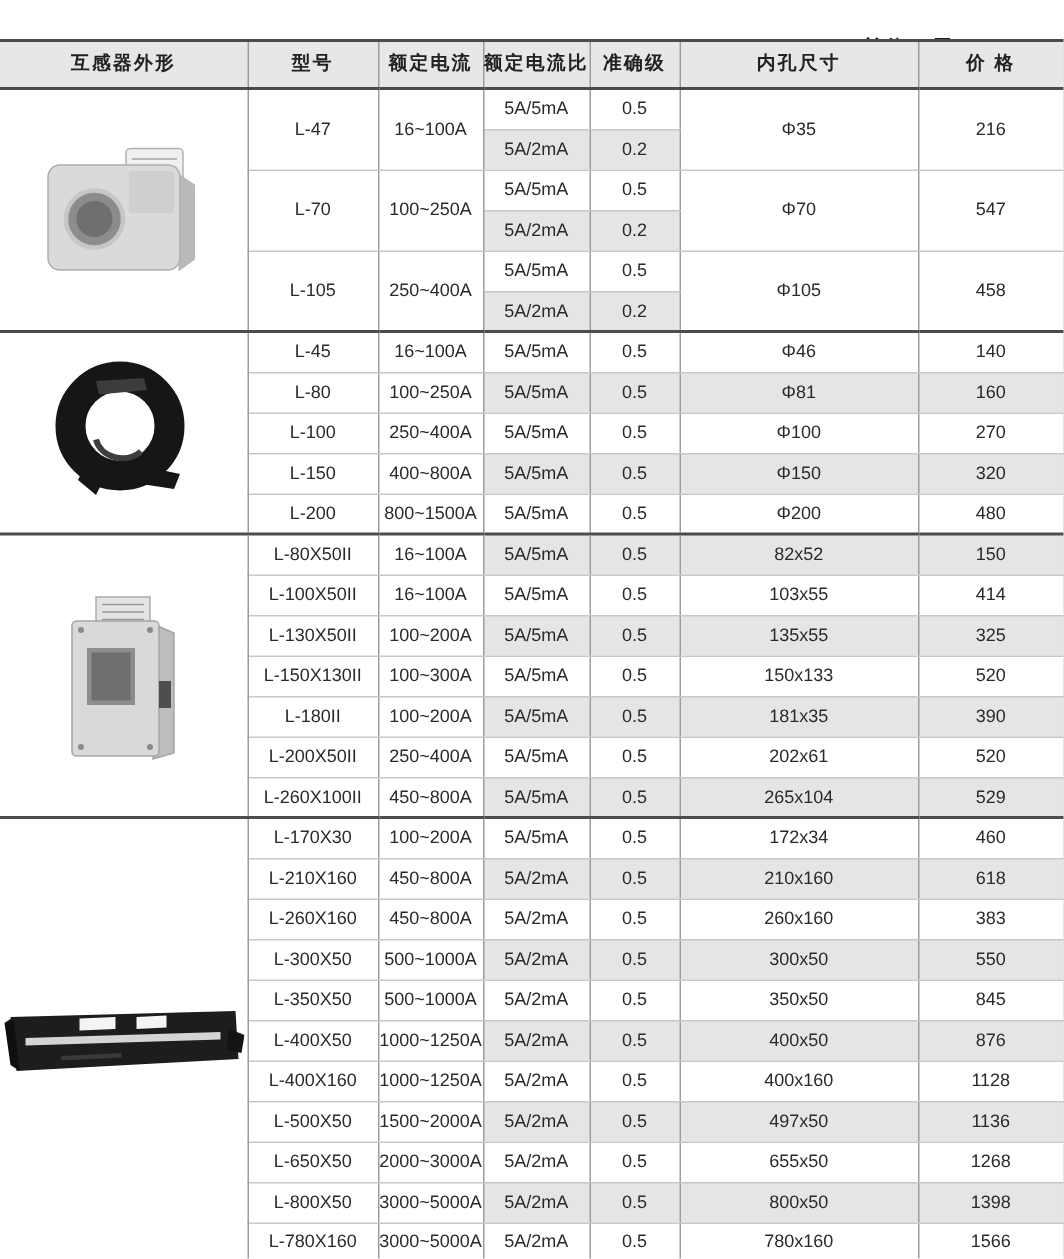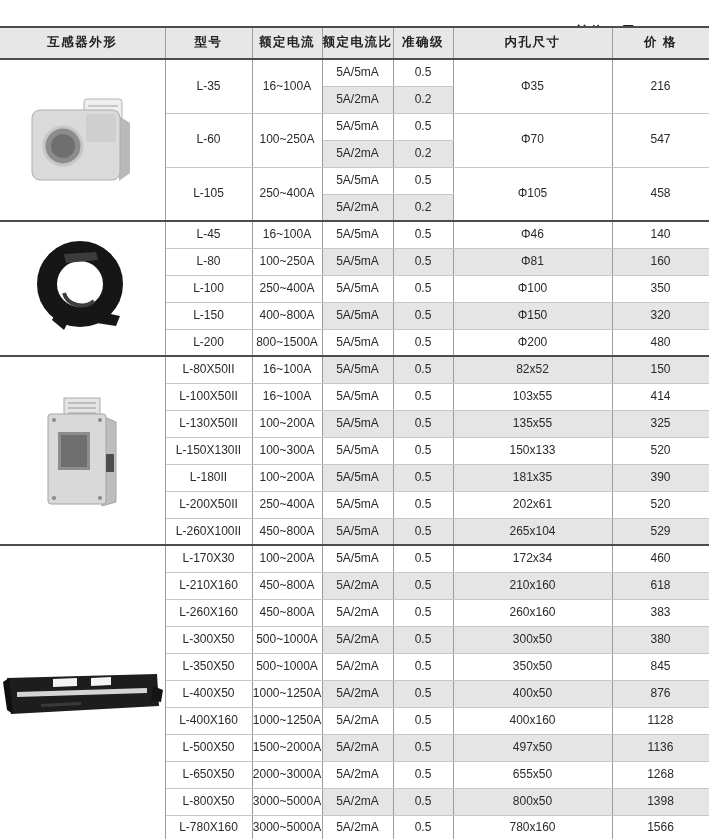--- a/index.html
+++ b/index.html
@@ -71,33 +71,33 @@
             <line x1="62" y1="12" x2="92" y2="12" stroke="#a3a3a3"></line>
             <line x1="62" y1="18" x2="92" y2="18" stroke="#a3a3a3"></line>
             <line x1="62" y1="24" x2="92" y2="24" stroke="#a3a3a3"></line>
             <path d="M93 22 l11 7 v50 l-11 8 z" fill="#b9b9b9"></path>
             <rect x="6" y="16" width="88" height="70" rx="8" fill="#dadada" stroke="#adadad"></rect>
             <rect x="60" y="20" width="30" height="28" rx="2" fill="#cfcfcf"></rect>
             <circle cx="37" cy="52" r="19" fill="#8c8c8c" stroke="#c6c6c6" stroke-width="3"></circle>
             <circle cx="37" cy="52" r="12" fill="#6f6f6f"></circle>
           </svg>
         </td>
-        <td class="c-model" rowspan="2">L-35</td>
+        <td class="c-model" rowspan="2">L-47</td>
         <td class="c-current" rowspan="2">16~100A</td>
         <td class="c-ratio">5A/5mA</td>
         <td class="c-acc">0.5</td>
         <td class="c-hole" rowspan="2">Φ35</td>
         <td class="c-price" rowspan="2">216</td>
       </tr>
       <tr>
         <td class="c-ratio shaded">5A/2mA</td>
         <td class="c-acc shaded">0.2</td>
       </tr>
       <tr>
-        <td class="c-model" rowspan="2">L-60</td>
+        <td class="c-model" rowspan="2">L-70</td>
         <td class="c-current" rowspan="2">100~250A</td>
         <td class="c-ratio">5A/5mA</td>
         <td class="c-acc">0.5</td>
         <td class="c-hole" rowspan="2">Φ70</td>
         <td class="c-price" rowspan="2">547</td>
       </tr>
       <tr>
         <td class="c-ratio shaded">5A/2mA</td>
         <td class="c-acc shaded">0.2</td>
       </tr>
@@ -137,21 +137,21 @@
         <td class="c-acc shaded">0.5</td>
         <td class="c-hole shaded">Φ81</td>
         <td class="c-price shaded">160</td>
       </tr>
       <tr>
         <td class="c-model">L-100</td>
         <td class="c-current">250~400A</td>
         <td class="c-ratio">5A/5mA</td>
         <td class="c-acc">0.5</td>
         <td class="c-hole">Φ100</td>
-        <td class="c-price">350</td>
+        <td class="c-price">270</td>
       </tr>
       <tr>
         <td class="c-model">L-150</td>
         <td class="c-current">400~800A</td>
         <td class="c-ratio shaded">5A/5mA</td>
         <td class="c-acc shaded">0.5</td>
         <td class="c-hole shaded">Φ150</td>
         <td class="c-price shaded">320</td>
       </tr>
       <tr>
@@ -269,21 +269,21 @@
         <td class="c-acc">0.5</td>
         <td class="c-hole">260x160</td>
         <td class="c-price">383</td>
       </tr>
       <tr>
         <td class="c-model">L-300X50</td>
         <td class="c-current">500~1000A</td>
         <td class="c-ratio shaded">5A/2mA</td>
         <td class="c-acc shaded">0.5</td>
         <td class="c-hole shaded">300x50</td>
-        <td class="c-price shaded">380</td>
+        <td class="c-price shaded">550</td>
       </tr>
       <tr>
         <td class="c-model">L-350X50</td>
         <td class="c-current">500~1000A</td>
         <td class="c-ratio">5A/2mA</td>
         <td class="c-acc">0.5</td>
         <td class="c-hole">350x50</td>
         <td class="c-price">845</td>
       </tr>
       <tr>

